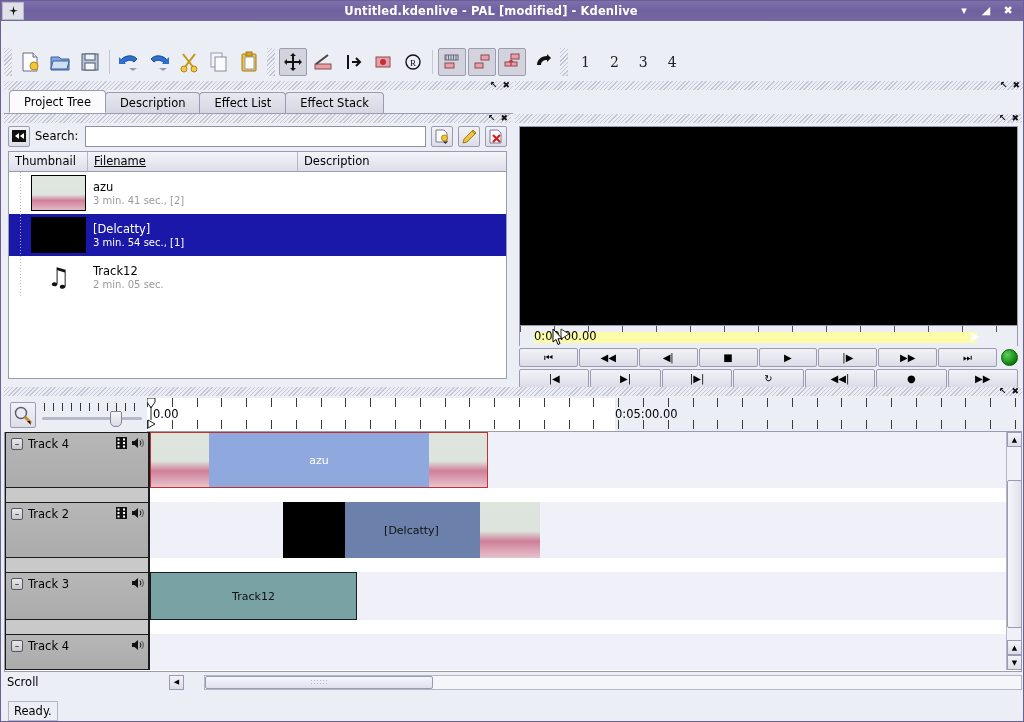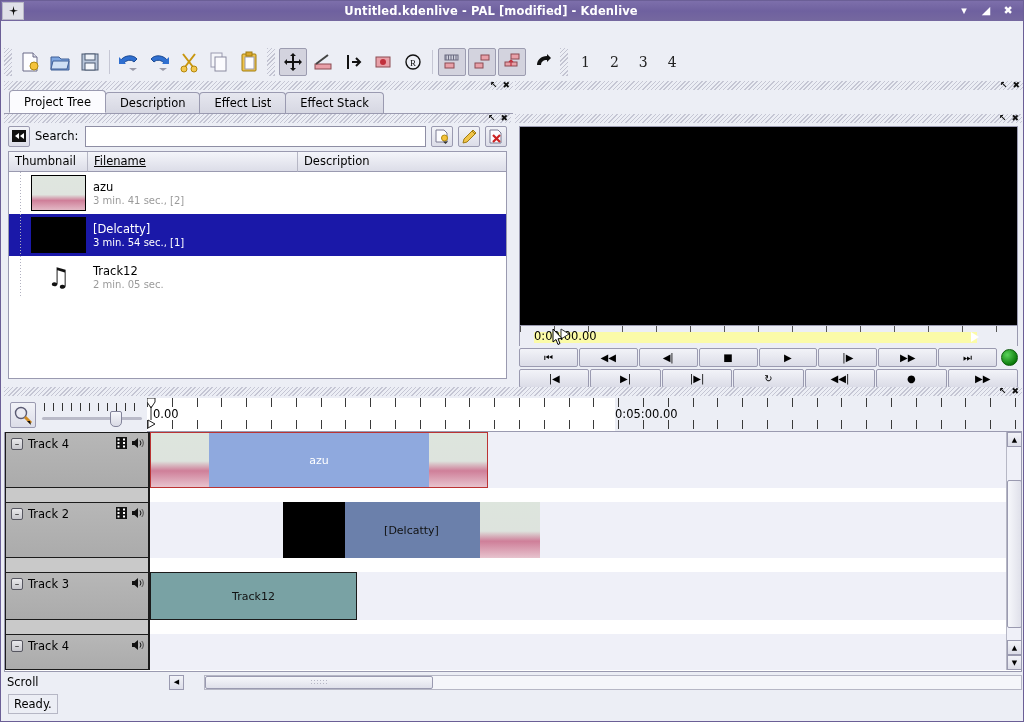--- a/index.html
+++ b/index.html
@@ -290,21 +290,21 @@
   .h-thumb { position: absolute; left: 0; top: 0; width: 228px; height: 13px;
       background: linear-gradient(to bottom,#f6f7fb,#dfe0ea); border: 1px solid #9a9ab0; border-radius: 2px;
       display:flex;align-items:center;justify-content:center;}
   .h-grip { width: 18px; height: 7px;
       background-image: radial-gradient(circle, #b5b6c4 0.6px, transparent 0.7px);
       background-size: 3px 3px; }
 
   
   .statusbar {
     position: absolute; left: 1px; top: 693px; width: 860px; height: 27px;
-    background: #eceef5; display: flex; align-items: flex-start; padding: 0 6px; gap: 36px;
+    background: #eceef5; display: flex; align-items: flex-end; padding: 0 6px; gap: 36px;
   }
   .status-ready {
     border: 1px solid #b6b7c5; padding: 2px 5px; font-size: 11.5px; background: #eceef5;
   }
   .status-right { margin-left: auto; display: flex; gap: 0; }
   .status-cell {
     border: 1px solid #9a9ab0; padding: 2px 5px; font-size: 11.5px; margin-left: -1px; background: #eceef5;
   }
   .cursor-arrow { position: absolute; pointer-events: none; }
 </style>

